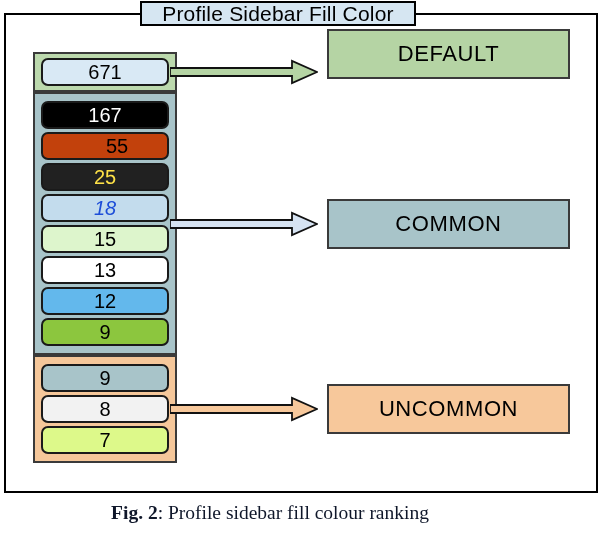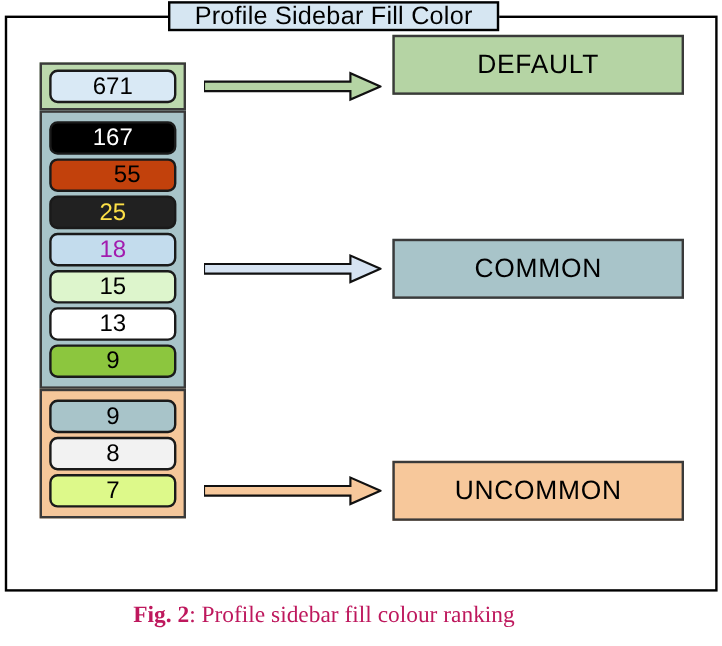--- a/index.html
+++ b/index.html
@@ -44,21 +44,21 @@
     color: #000000;
     letter-spacing: 0.2px;
     z-index: 5;
   }
 
   
   #ranking-column {
     position: absolute;
     left: 33px;
     top: 52px;
-    width: 122px;
+    width: 144px;
   }
   .group-panel {
     position: relative;
     box-sizing: border-box;
     border: 2px solid #3a3a3a;
     padding: 4px 6px;
     margin-bottom: 0px;
   }
   .swatch {
     box-sizing: border-box;
@@ -102,21 +102,21 @@
 
   
   #caption {
     position: absolute;
     left: 0;
     top: 502px;
     width: 540px;
     text-align: center;
     font-family: "Liberation Serif", serif;
     font-size: 19.5px;
-    color: #be185d;
+    color: #0f172a;
   }
   #caption .cap-label { font-weight: bold; }
 </style>
 </head>
 <body>
 
 <div id="figure-frame"></div>
 
 <div id="figure-title">Profile Sidebar Fill Color</div>
 
@@ -129,28 +129,31 @@
     <div class="group-panel" style="background: rgb(168, 196, 201);">
       <div class="swatch" style="background: rgb(0, 0, 0); color: rgb(255, 255, 255);">
         <span>167</span>
       </div>
       <div class="swatch" style="background: #c2410c; color: rgb(0, 0, 0); padding-left: 24px;">
         <span>55</span>
       </div>
       <div class="swatch" style="background: rgb(33, 33, 33); color: #fde047;">
         <span>25</span>
       </div>
-      <div class="swatch" style="background: rgb(195, 220, 237); color: #a21caf;">
+      <div class="swatch" style="background: rgb(195, 220, 237); color: #1d4ed8; font-style: italic;">
         <span>18</span>
       </div>
       <div class="swatch" style="background: rgb(221, 245, 204); color: rgb(0, 0, 0);">
         <span>15</span>
       </div>
       <div class="swatch" style="background: rgb(255, 255, 255); color: rgb(0, 0, 0);">
         <span>13</span>
+      </div>
+      <div class="swatch" style="background: rgb(99, 184, 236); color: rgb(0, 0, 0);">
+        <span>12</span>
       </div>
       <div class="swatch" style="background: rgb(140, 198, 62); color: rgb(0, 0, 0);">
         <span>9</span>
       </div>
     </div>
     <div class="group-panel" style="background: rgb(245, 199, 154);">
       <div class="swatch" style="background: rgb(168, 196, 201); color: rgb(0, 0, 0);">
         <span>9</span>
       </div>
       <div class="swatch" style="background: rgb(242, 242, 242); color: rgb(0, 0, 0);">

